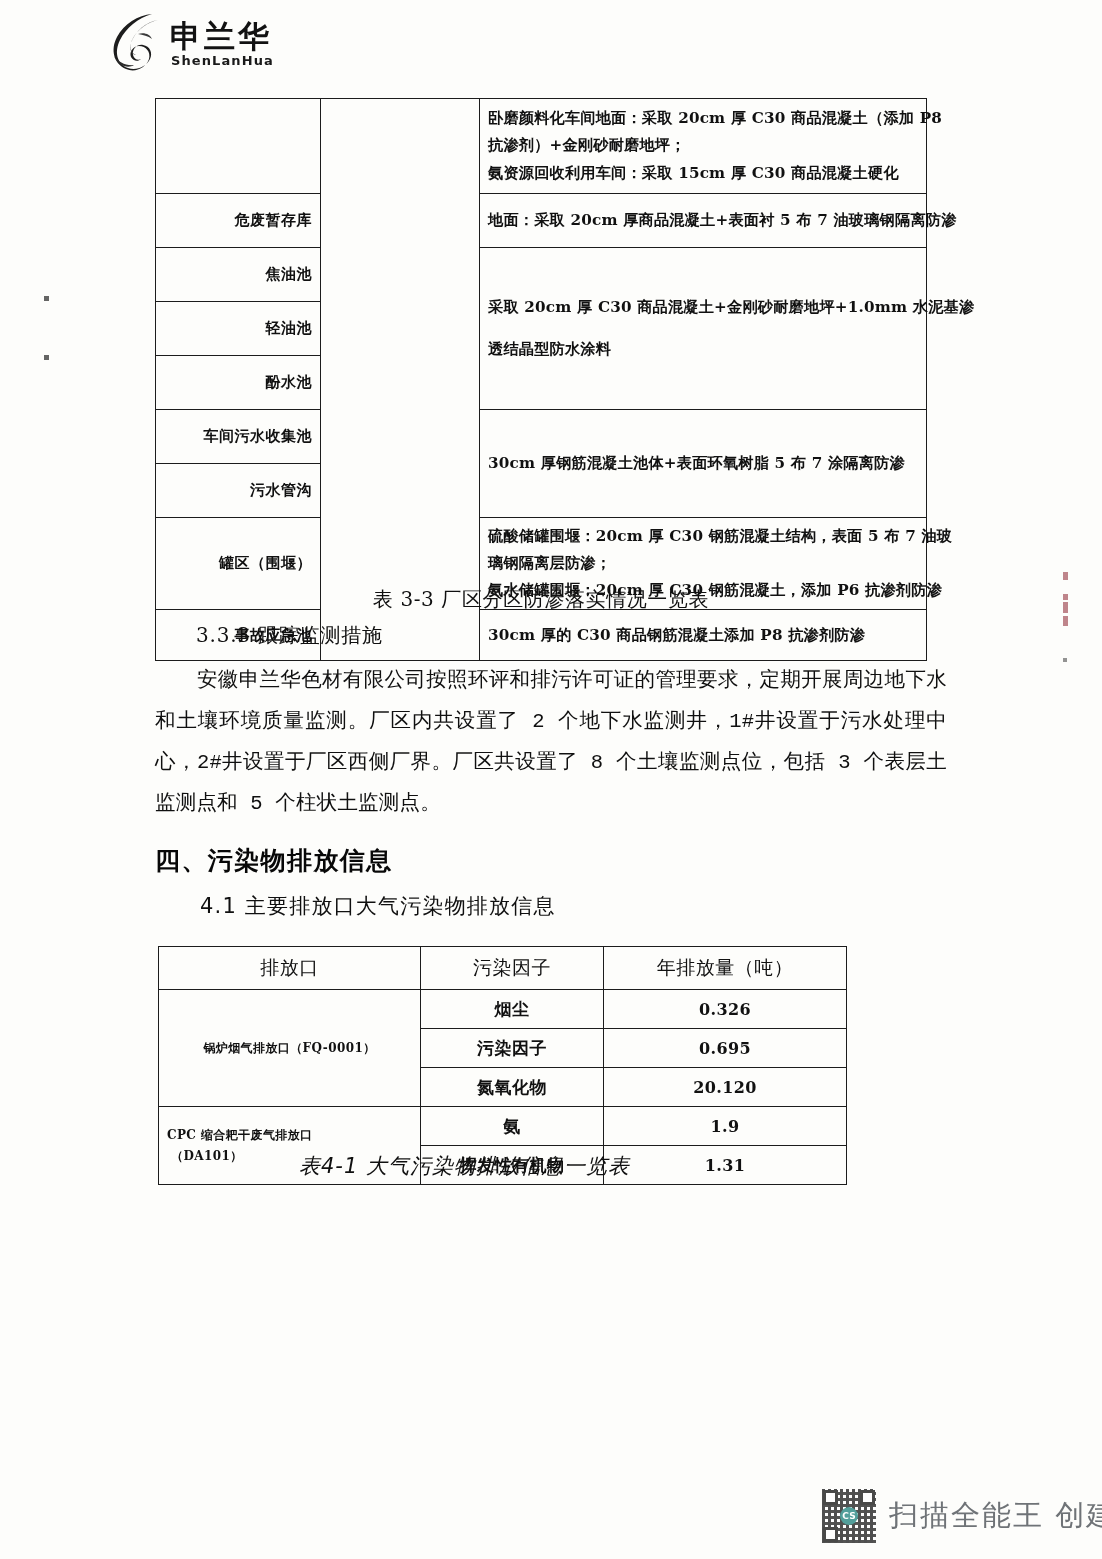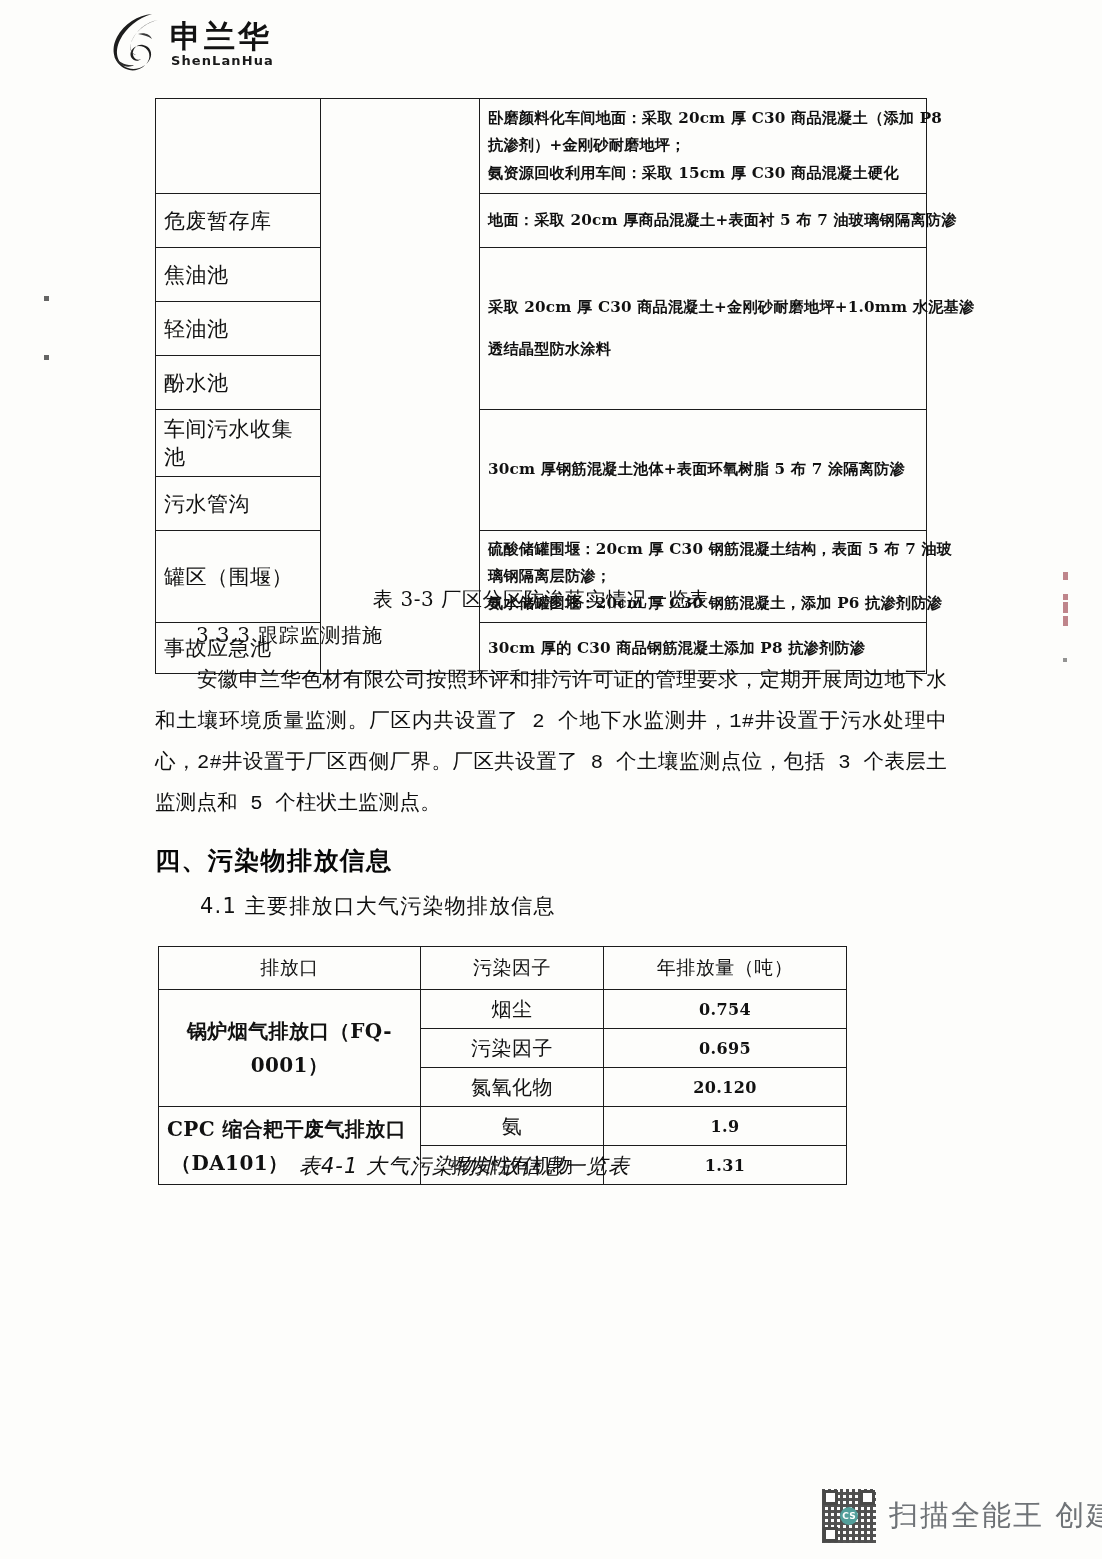--- a/index.html
+++ b/index.html
@@ -85,24 +85,24 @@
     border-collapse: collapse;
     table-layout: fixed;
   }
   .tbl33 td {
     border: 1.6px solid #1c1c1c;
     vertical-align: middle;
     padding: 5px 8px;
   }
   .tbl33 .c-zone {
     width: 148px;
-    text-align: left;
-    font-family: "DejaVu Serif", "Liberation Serif", serif;
-    font-weight: normal;
-    font-size: 21px;
+    text-align: right;
+    font-family: "DejaVu Serif", "Liberation Serif", serif;
+    font-weight: bold;
+    font-size: 15px;
     letter-spacing: .5px;
   }
   .tbl33 .c-mid {
     width: 142px;
   }
   .tbl33 .c-desc {
     font-family: "DejaVu Serif", "Liberation Serif", serif;
     font-weight: bold;
     font-size: 15.2px;
     line-height: 1.78;
@@ -184,31 +184,31 @@
   .tbl41 .hd {
     font-size: 19px;
     font-family: "DejaVu Serif", "Liberation Serif", serif;
     letter-spacing: .5px;
     height: 34px;
   }
   .tbl41 .col-a { width: 237px; }
   .tbl41 .col-b { width: 158px; }
   .tbl41 .col-c { width: 218px; }
   .tbl41 .outlet {
-    font-size: 20px;
+    font-size: 12px;
     font-weight: bold;
     font-family: "DejaVu Serif", "Liberation Serif", serif;
     letter-spacing: .4px;
     line-height: 1.7;
   }
   .tbl41 .outlet .l2 { display: block; text-align: left; padding-left: 4px; }
   .tbl41 .outlet.two-line { text-align: left; padding-left: 8px; }
   .tbl41 .factor {
-    font-size: 20px;
-    font-weight: normal;
+    font-size: 17px;
+    font-weight: bold;
     font-family: "DejaVu Serif", "Liberation Serif", serif;
     letter-spacing: .5px;
     height: 30px;
   }
   .tbl41 .val {
     font-size: 16px;
     font-weight: bold;
     font-family: "DejaVu Serif", "Liberation Serif", serif;
     letter-spacing: .4px;
   }
@@ -370,21 +370,21 @@
 <table class="tbl41">
   <tbody>
     <tr>
       <td class="hd col-a">排放口</td>
       <td class="hd col-b">污染因子</td>
       <td class="hd col-c">年排放量（吨）</td>
     </tr>
     <tr>
       <td class="outlet" rowspan="3">锅炉烟气排放口（FQ-0001）</td>
       <td class="factor">烟尘</td>
-      <td class="val">0.754</td>
+      <td class="val">0.326</td>
     </tr>
     <tr>
       <td class="factor">污染因子</td>
       <td class="val">0.695</td>
     </tr>
     <tr>
       <td class="factor">氮氧化物</td>
       <td class="val">20.120</td>
     </tr>
     <tr>

